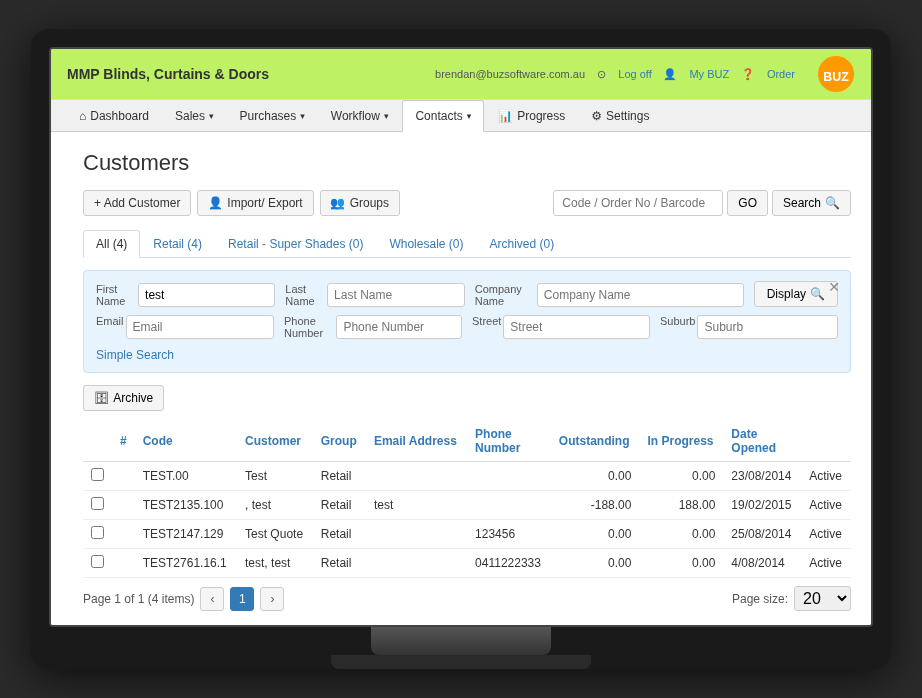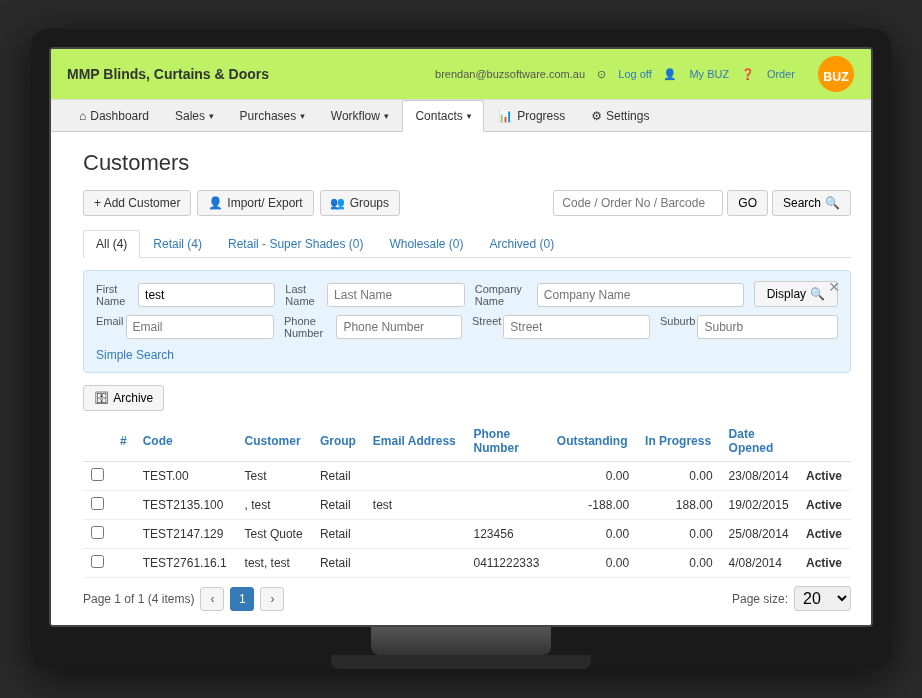--- a/index.html
+++ b/index.html
@@ -276,21 +276,21 @@
     .data-table th.num { text-align: left; }
     .data-table td {
       padding: 6px 8px;
       border-bottom: 1px solid #eee;
       color: #333;
     }
     .data-table td.num { text-align: right; }
     .data-table .col-hash { width: 20px; }
     .data-table .col-check { width: 24px; }
     .link-cell { color: #337ab7; cursor: pointer; }
-    .status-active { color: #5cb85c; font-weight: bold; }
+    .status-active { color: #5cb85c; font-weight: normal; }
 
     
     .pagination-row {
       display: flex;
       align-items: center;
       justify-content: space-between;
       padding: 8px 0 2px 0;
       font-size: 12px;
       color: #555;
     }

